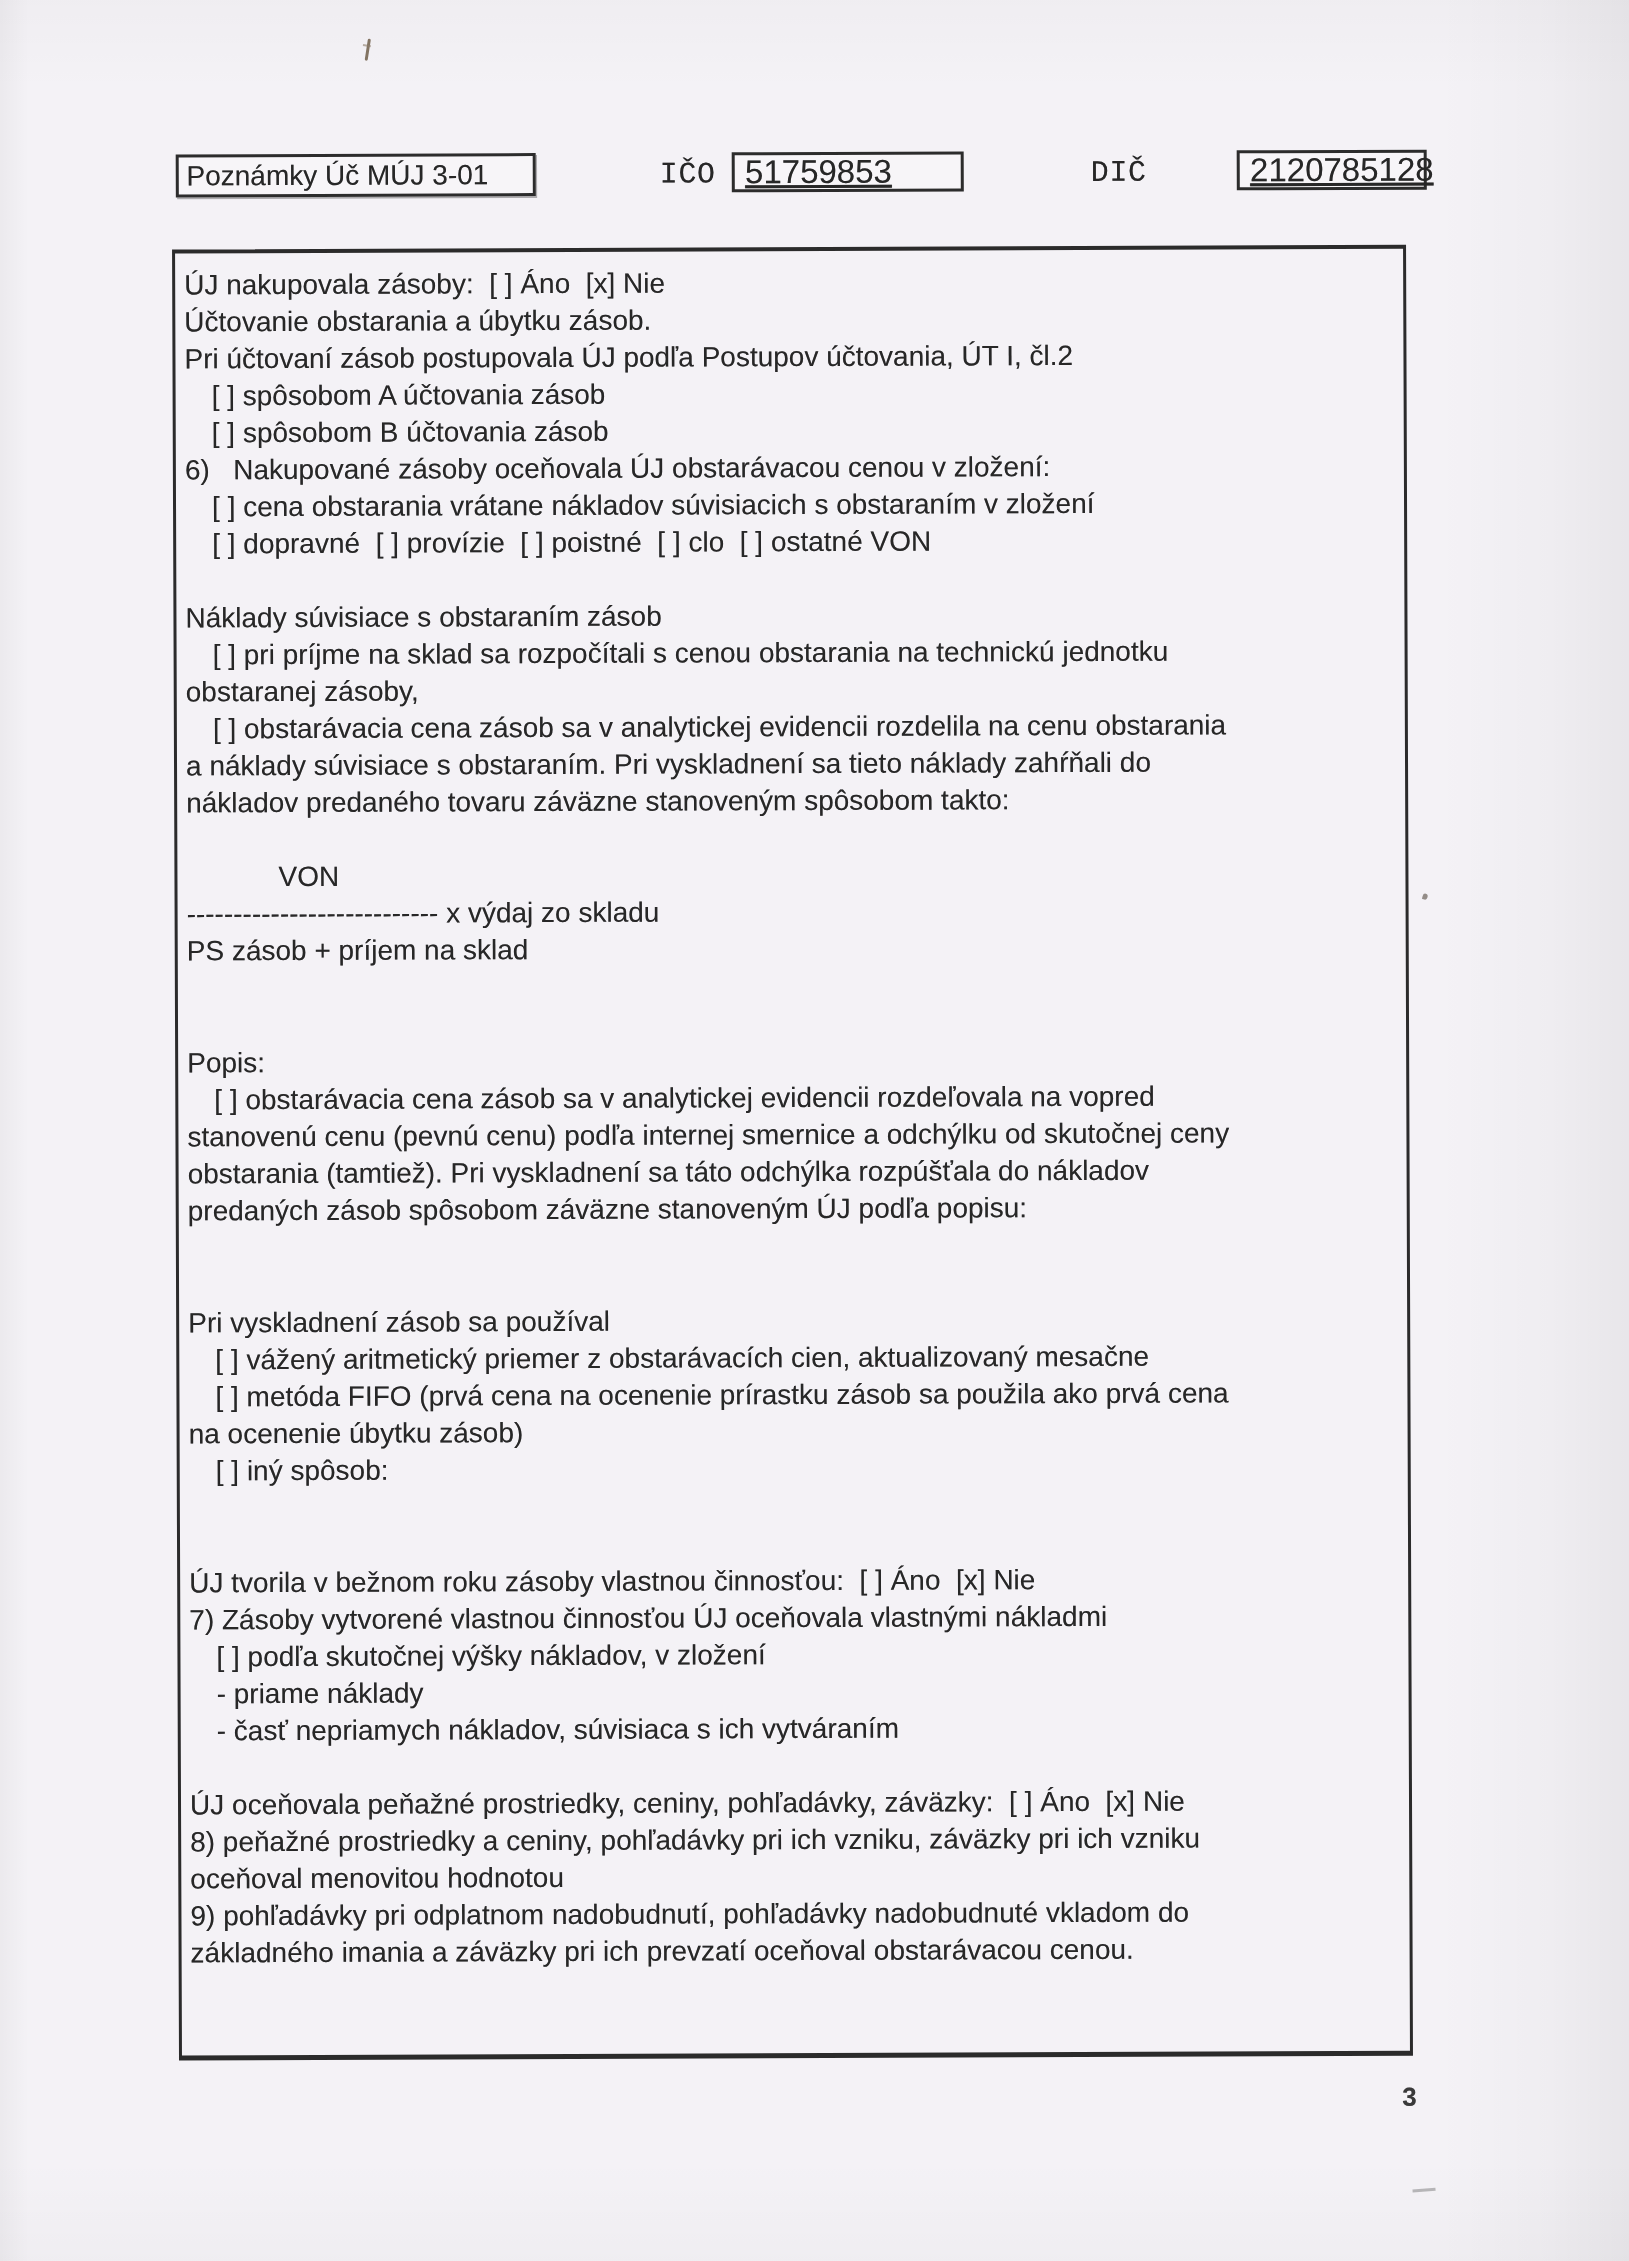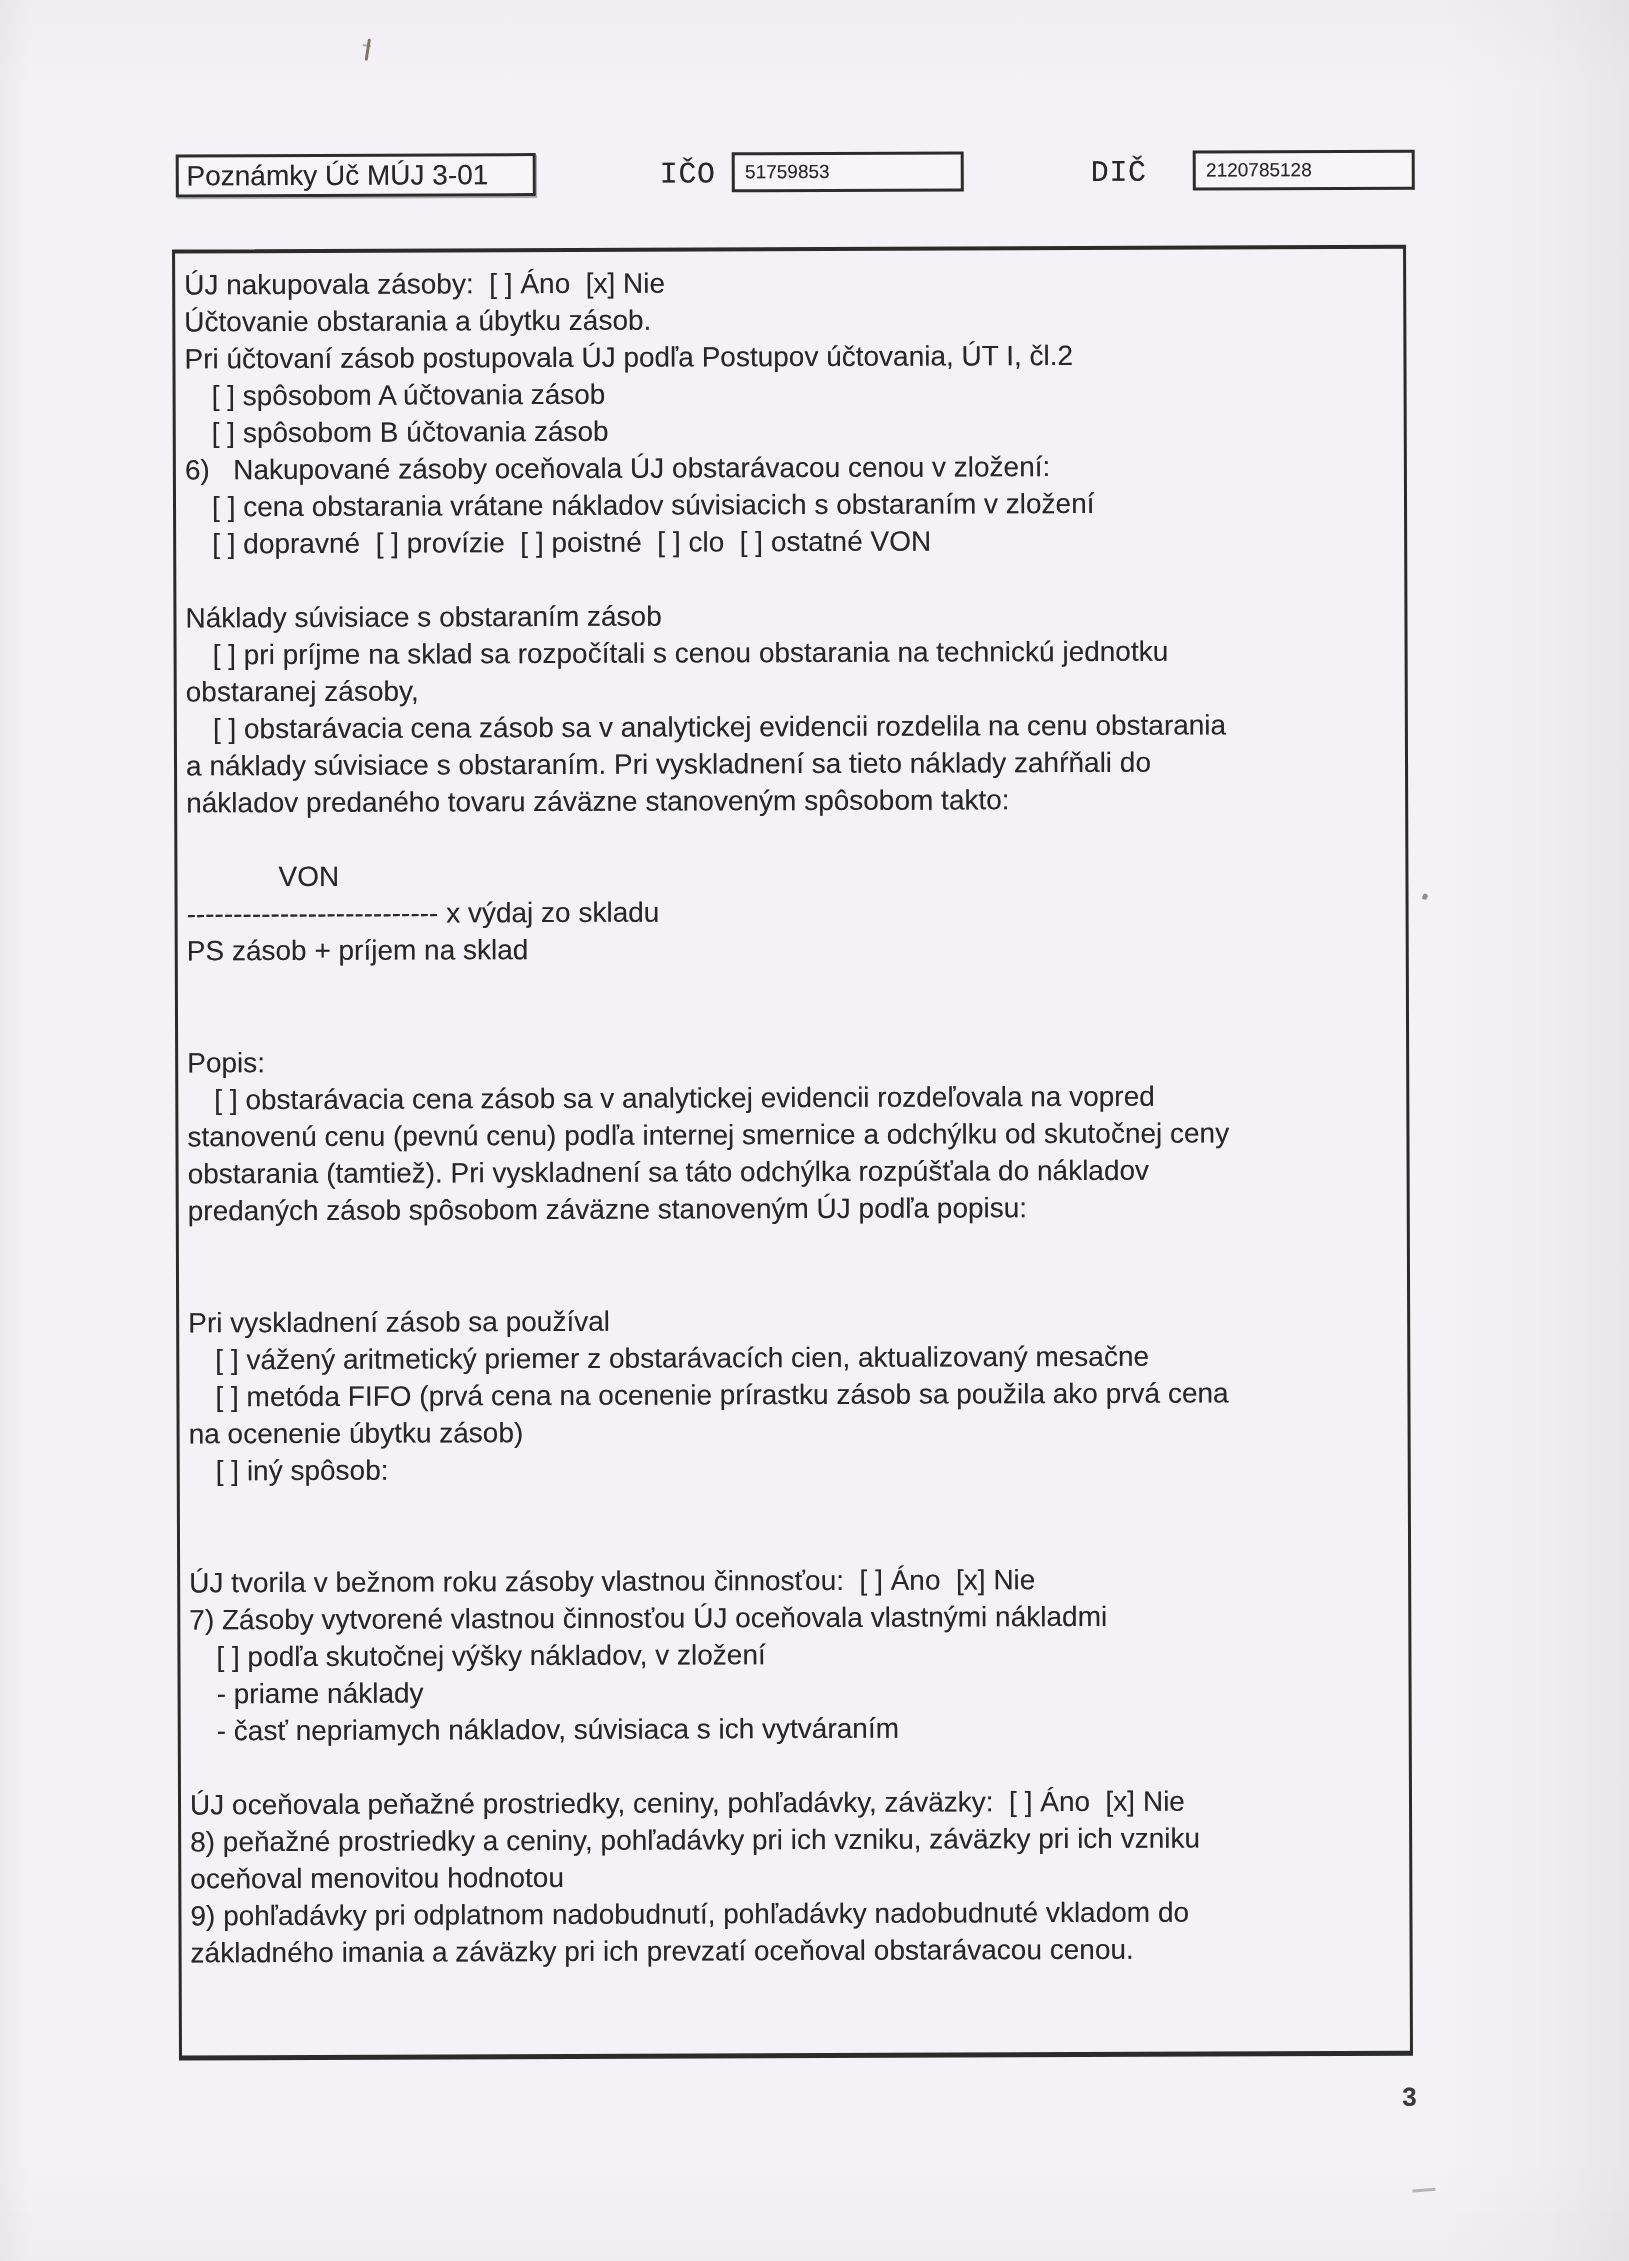--- a/index.html
+++ b/index.html
@@ -51,25 +51,26 @@
   .dic-label { left: 1094px; top: 157px; }
   .value-box {
     position: absolute;
     border: 3.9px solid #2c2c2c;
     box-sizing: border-box;
     display: flex; align-items: center;
     padding-left: 10.3px;
     background: #f7f5f8;
   }
   .ico-box { left: 735px; top: 152px; width: 232px; height: 40px; }
-  .dic-box { left: 1196px; top: 152px; width: 222px; height: 40px; }
+  .dic-box { left: 1240px; top: 152px; width: 190px; height: 40px; }
   .value-box .v {
-    font-size: 19px;
+    font-size: 33px;
     white-space: nowrap;
     text-shadow: 0 0 0.6px rgba(40,40,40,0.4);
+    text-decoration: underline;
   }
   .content-box {
     position: absolute;
     left: 175px; top: 247px;
     width: 1234px; height: 1811px;
     border: 3.2px solid #2b2b2b;
     border-top-width: 4.5px;
     border-bottom-width: 5.8px;
     box-sizing: border-box;
     padding: 13px 5.2px 0 9px;

